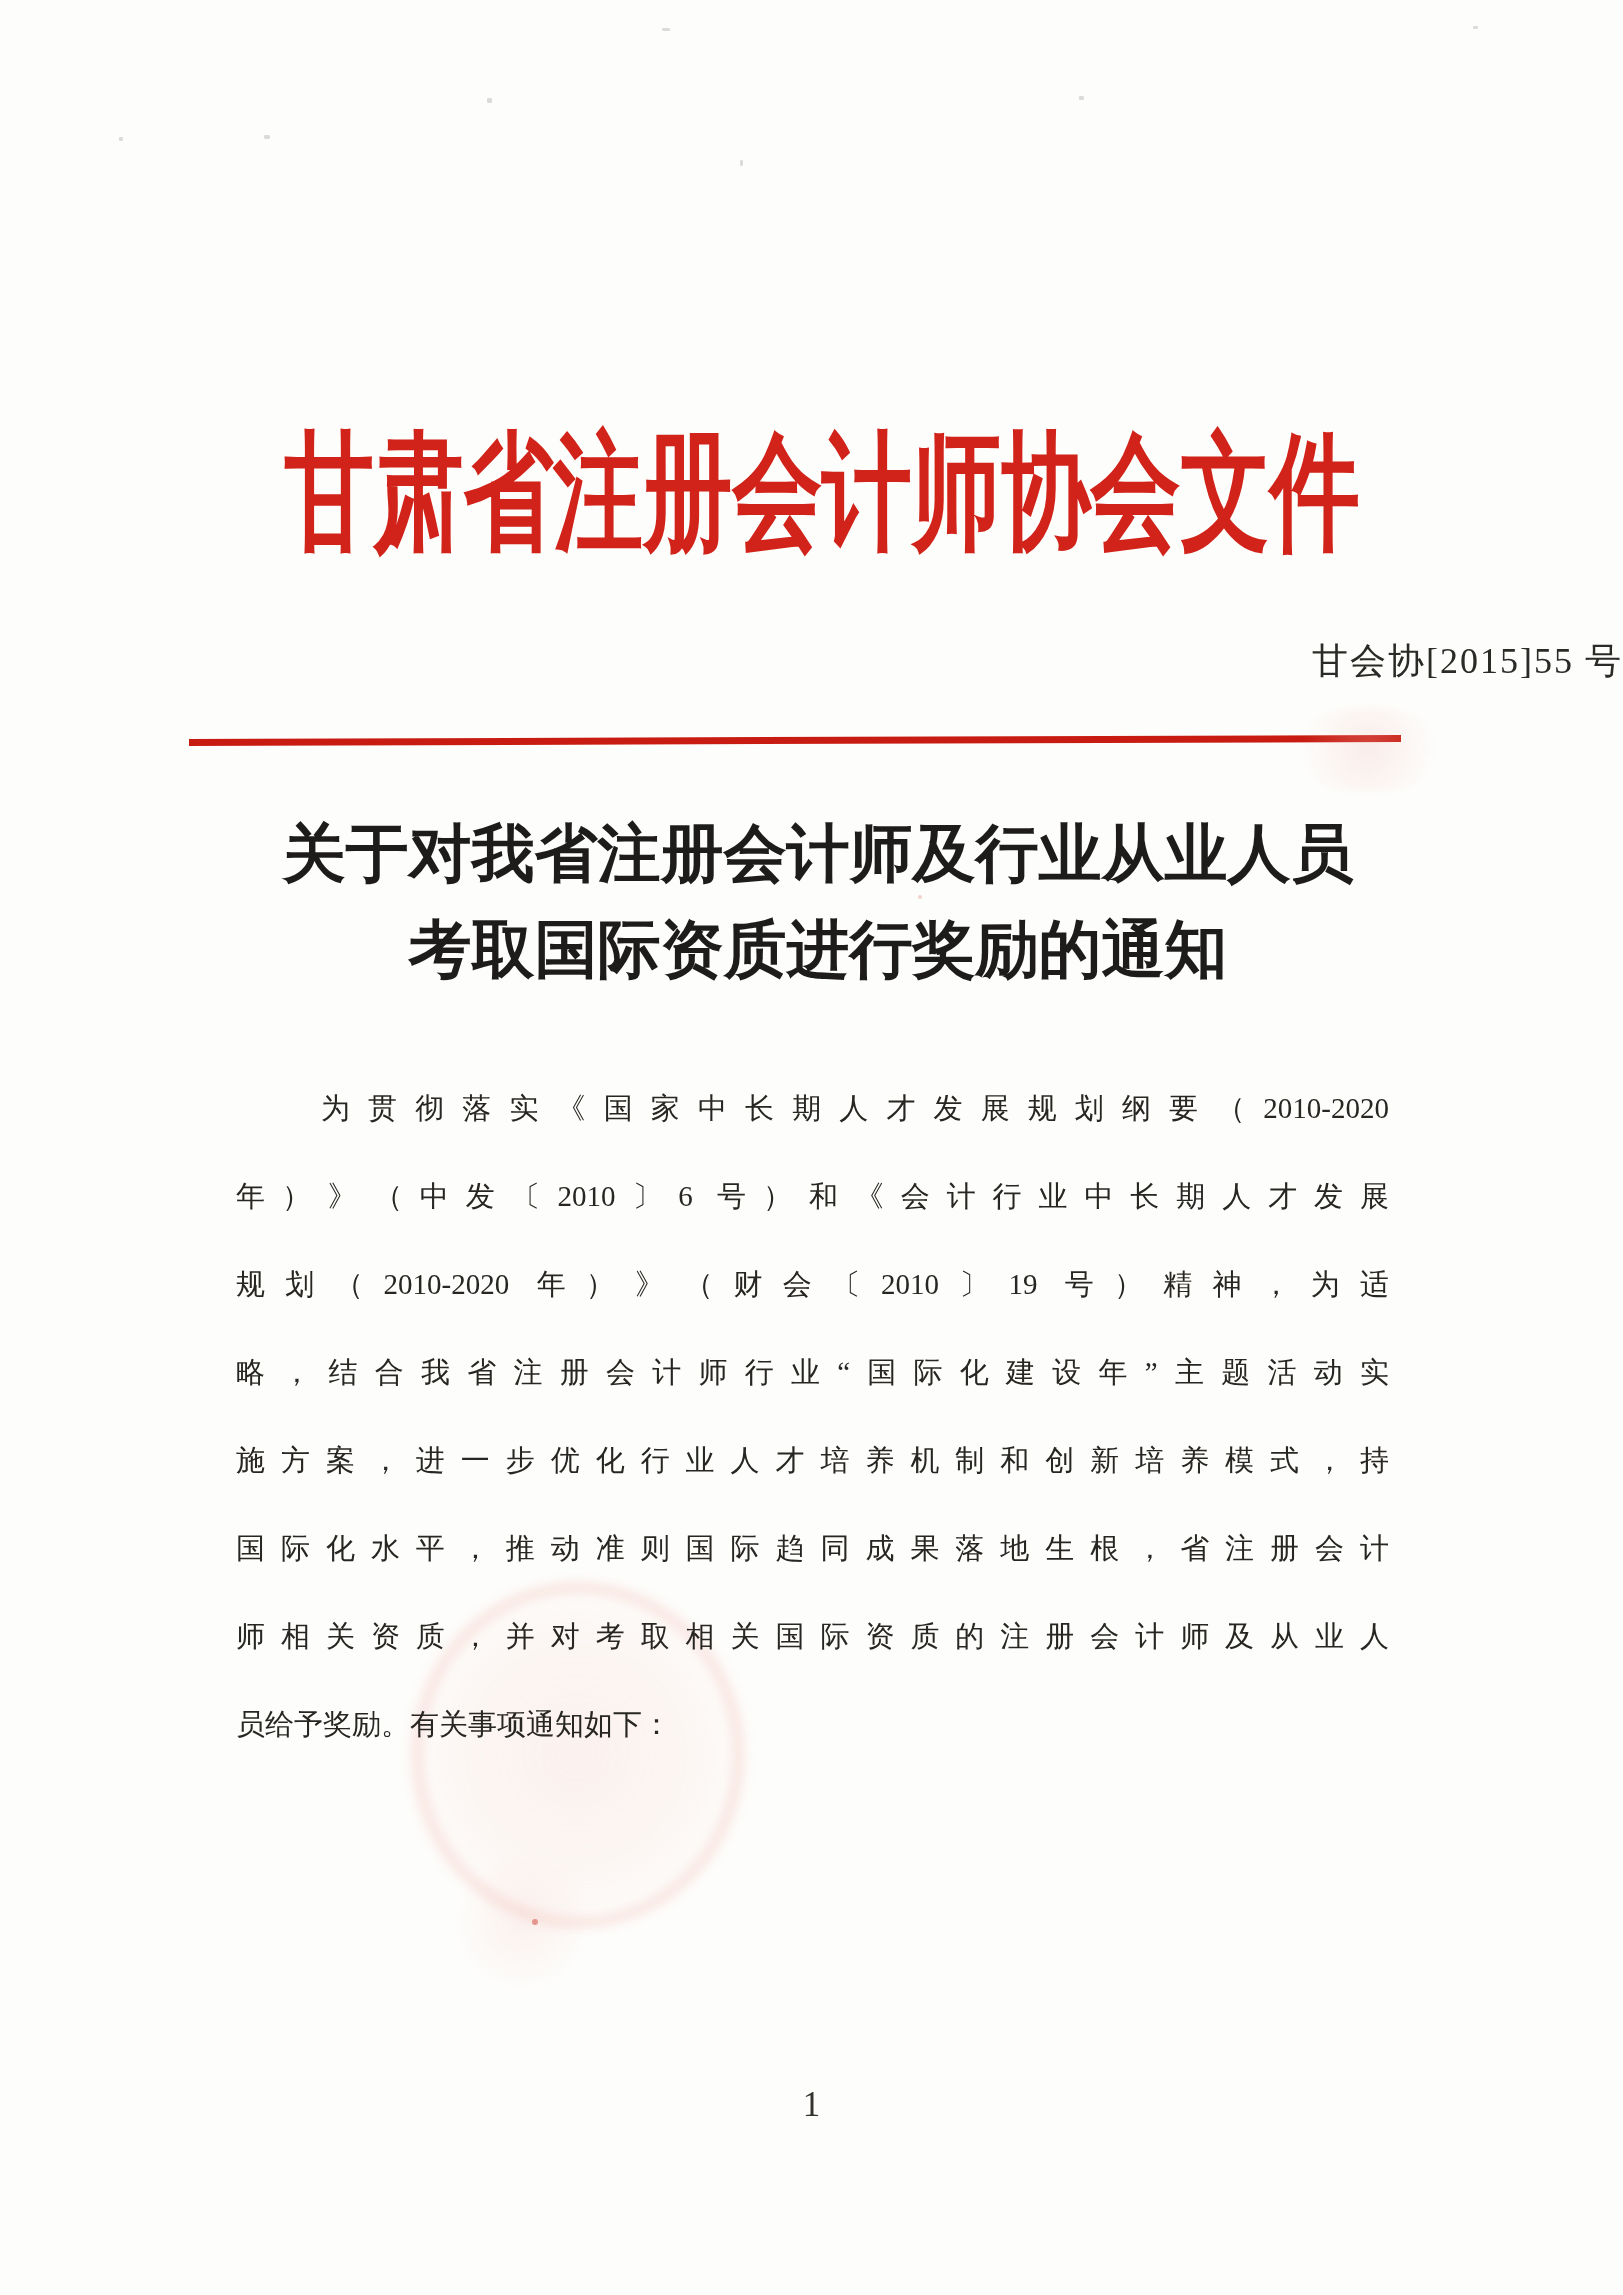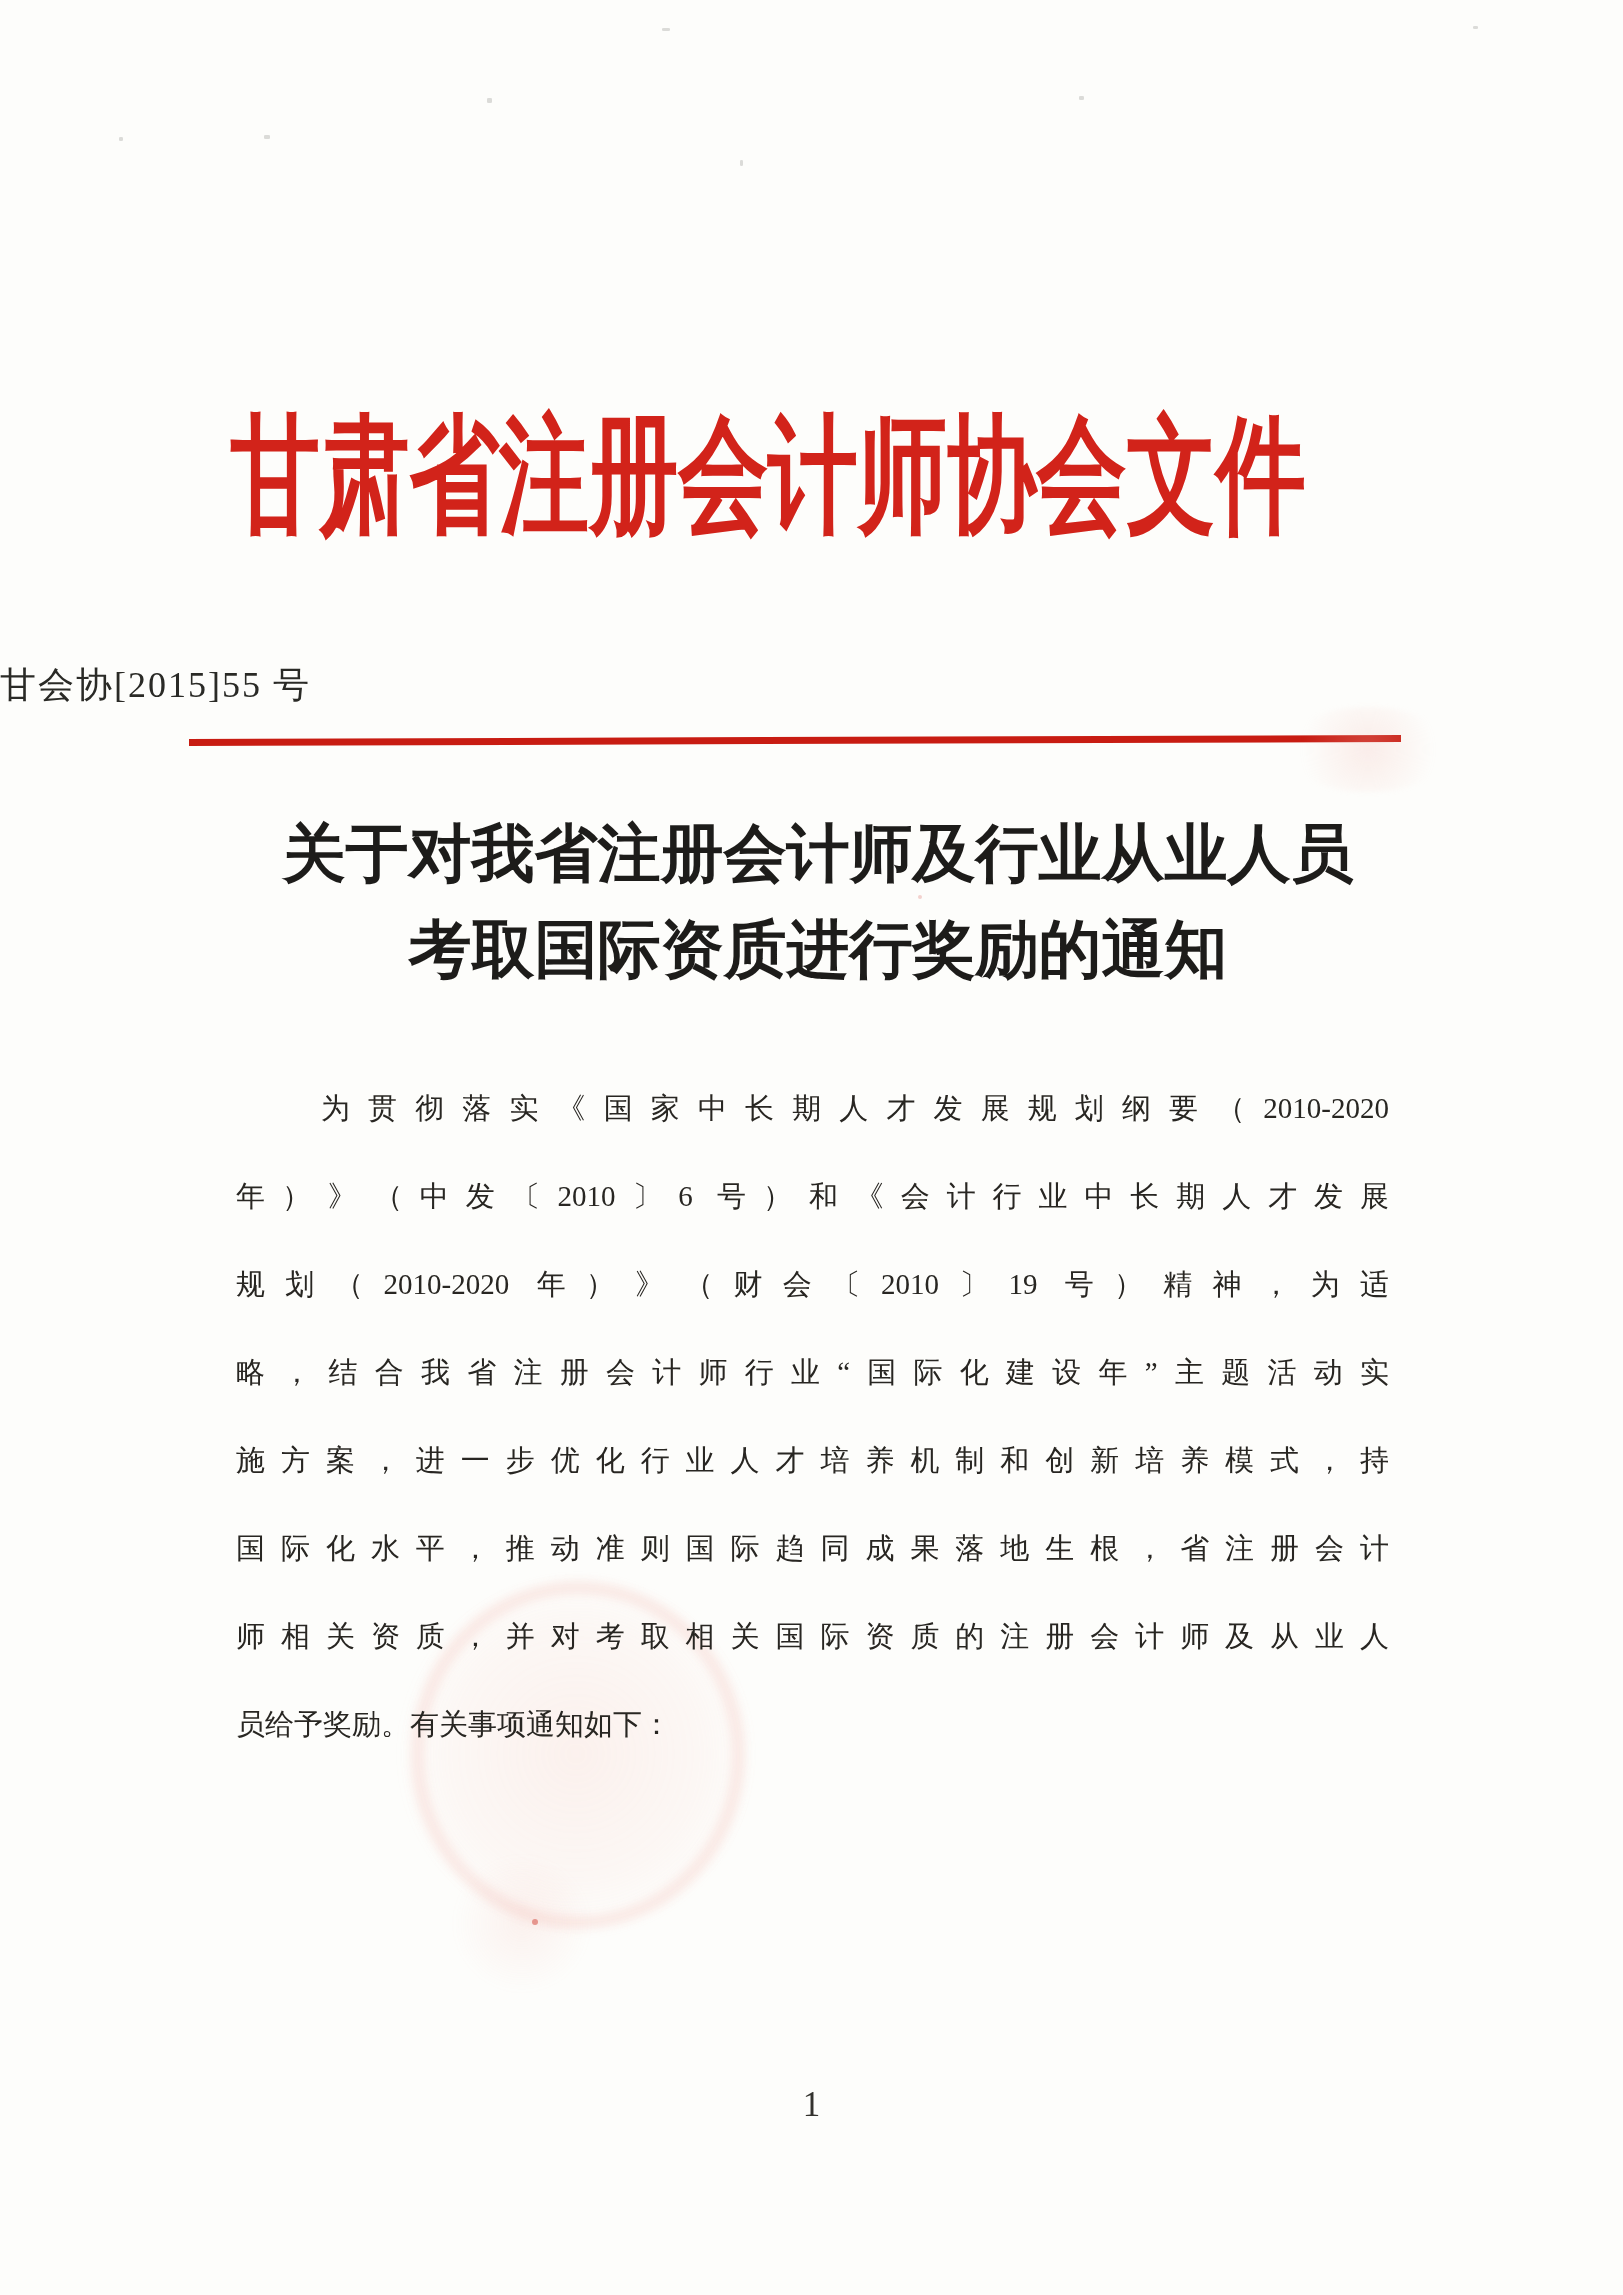--- a/index.html
+++ b/index.html
@@ -7,36 +7,36 @@
     position:relative;
     width:1623px;height:2295px;
     background:#fdfdfb;
     overflow:hidden;
     font-family:"Liberation Serif","DejaVu Serif",serif;
     color:#262420;
   }
 
   
   .header-title{
-    position:absolute;top:407px;left:0;width:1590px;
-    text-align:left;white-space:nowrap;
+    position:absolute;top:424px;left:0;width:1590px;
+    text-align:right;white-space:nowrap;
   }
   .header-title .stretch{
     display:inline-block;
     font-size:128px;line-height:139px;font-weight:700;
     color:var(--header-red,#d2231a);
     transform:scaleX(0.70);
     transform-origin:center;
     white-space:nowrap;
   }
 
   
   .doc-number{
-    position:absolute;top:666px;left:0;width:1623px;
-    text-align:left;
+    position:absolute;top:642px;left:0;width:1623px;
+    text-align:right;
     font-size:36px;line-height:39px;letter-spacing:2px;
     color:#2a2a26;
   }
 
   
   .red-rule{
     position:absolute;top:737px;left:189px;
     width:1212px;height:6.5px;
     background:var(--rule-red,#c81c12);
     transform:rotate(-0.18deg);

